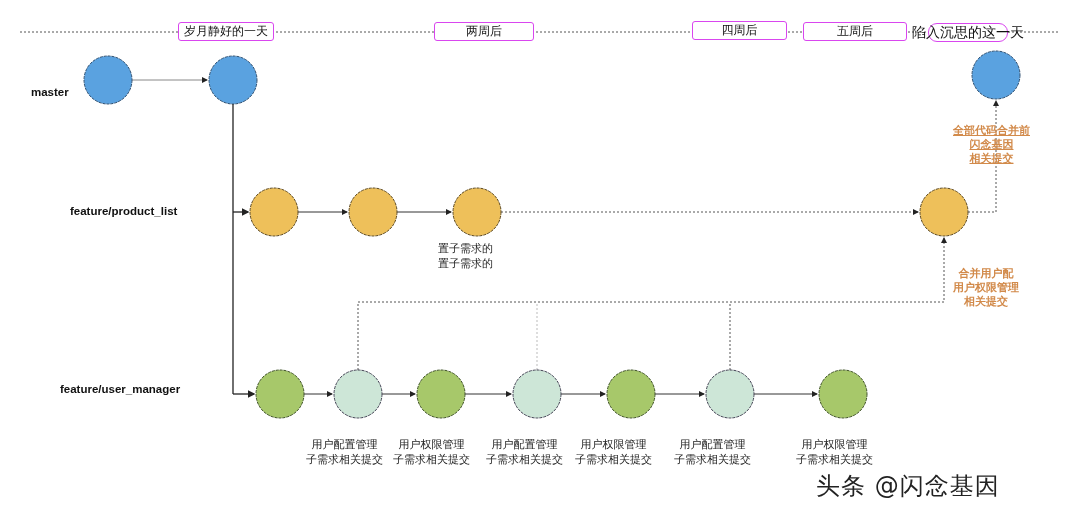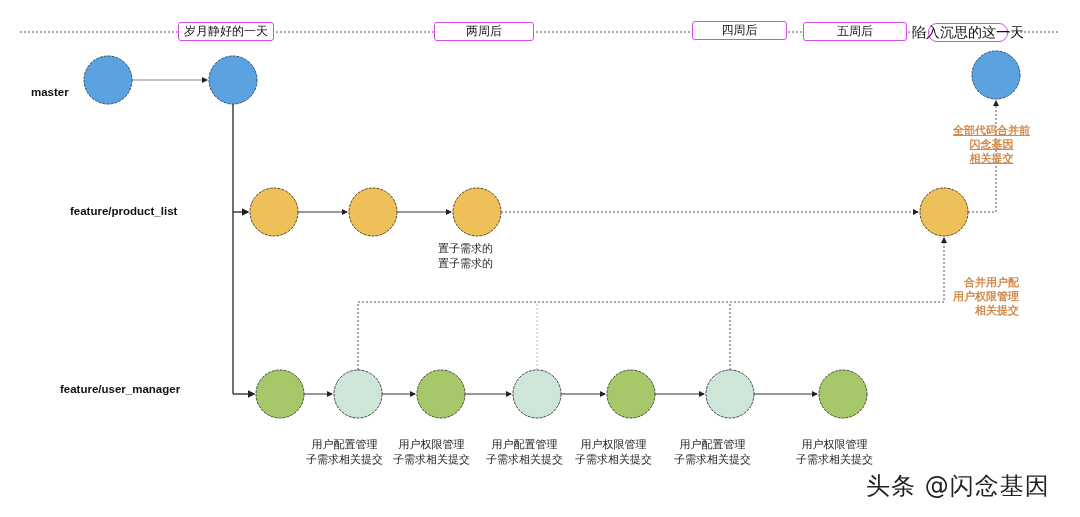--- a/index.html
+++ b/index.html
@@ -6,21 +6,21 @@
   body { width:1080px; height:517px; position:relative; overflow:hidden;
          font-family:"DejaVu Sans", "Liberation Sans", sans-serif; }
   svg#diagram { position:absolute; left:0; top:0; }
   .time-box { position:absolute; height:19px; border:1px solid #d946ef; border-radius:3px;
               background:#fff; font-size:12px; color:#111; display:flex; align-items:center;
               justify-content:center; box-sizing:border-box; white-space:nowrap; }
   .branch-label { position:absolute; font-size:11.5px; font-weight:bold; color:#111;
                   white-space:nowrap; font-family:"Liberation Sans", sans-serif; }
   .note { position:absolute; font-size:11px; color:#222; text-align:center; line-height:15px; white-space:nowrap; }
   .note.orange { color:#d28a4a; font-weight:bold; font-size:11px; line-height:14px; }
-  .watermark { position:absolute; left:866px; top:470px; font-size:24px; color:#222; letter-spacing:1px; white-space:nowrap; }
+  .watermark { position:absolute; left:816px; top:470px; font-size:24px; color:#222; letter-spacing:1px; white-space:nowrap; }
   .node { cursor:pointer; }
 </style>
 </head>
 <body>
 
 <svg id="diagram" width="1080" height="517">
   <defs>
     <marker id="arr" markerWidth="6" markerHeight="6" refX="5" refY="3" orient="auto">
       <path d="M0,0 L6,3 L0,6 z" fill="#222"></path>
     </marker>
@@ -81,21 +81,21 @@
   <div>置子需求的</div>
   <div>置子需求的</div>
 </div>
 
 <div class="note orange" style="left:953px;top:124px;text-decoration:underline;">
   <div>全部代码合并前</div>
   <div>闪念基因</div>
   <div>相关提交</div>
 </div>
 
-<div class="note orange" style="left:953px;top:276px;text-align:right;">
+<div class="note orange" style="left:953px;top:267px;">
   <div>合并用户配</div>
   <div>用户权限管理</div>
   <div>相关提交</div>
 </div>
 
 <div class="note" style="left:306px;top:437px;">
   <div>用户配置管理</div>
   <div>子需求相关提交</div>
 </div>
 <div class="note" style="left:393px;top:437px;">

